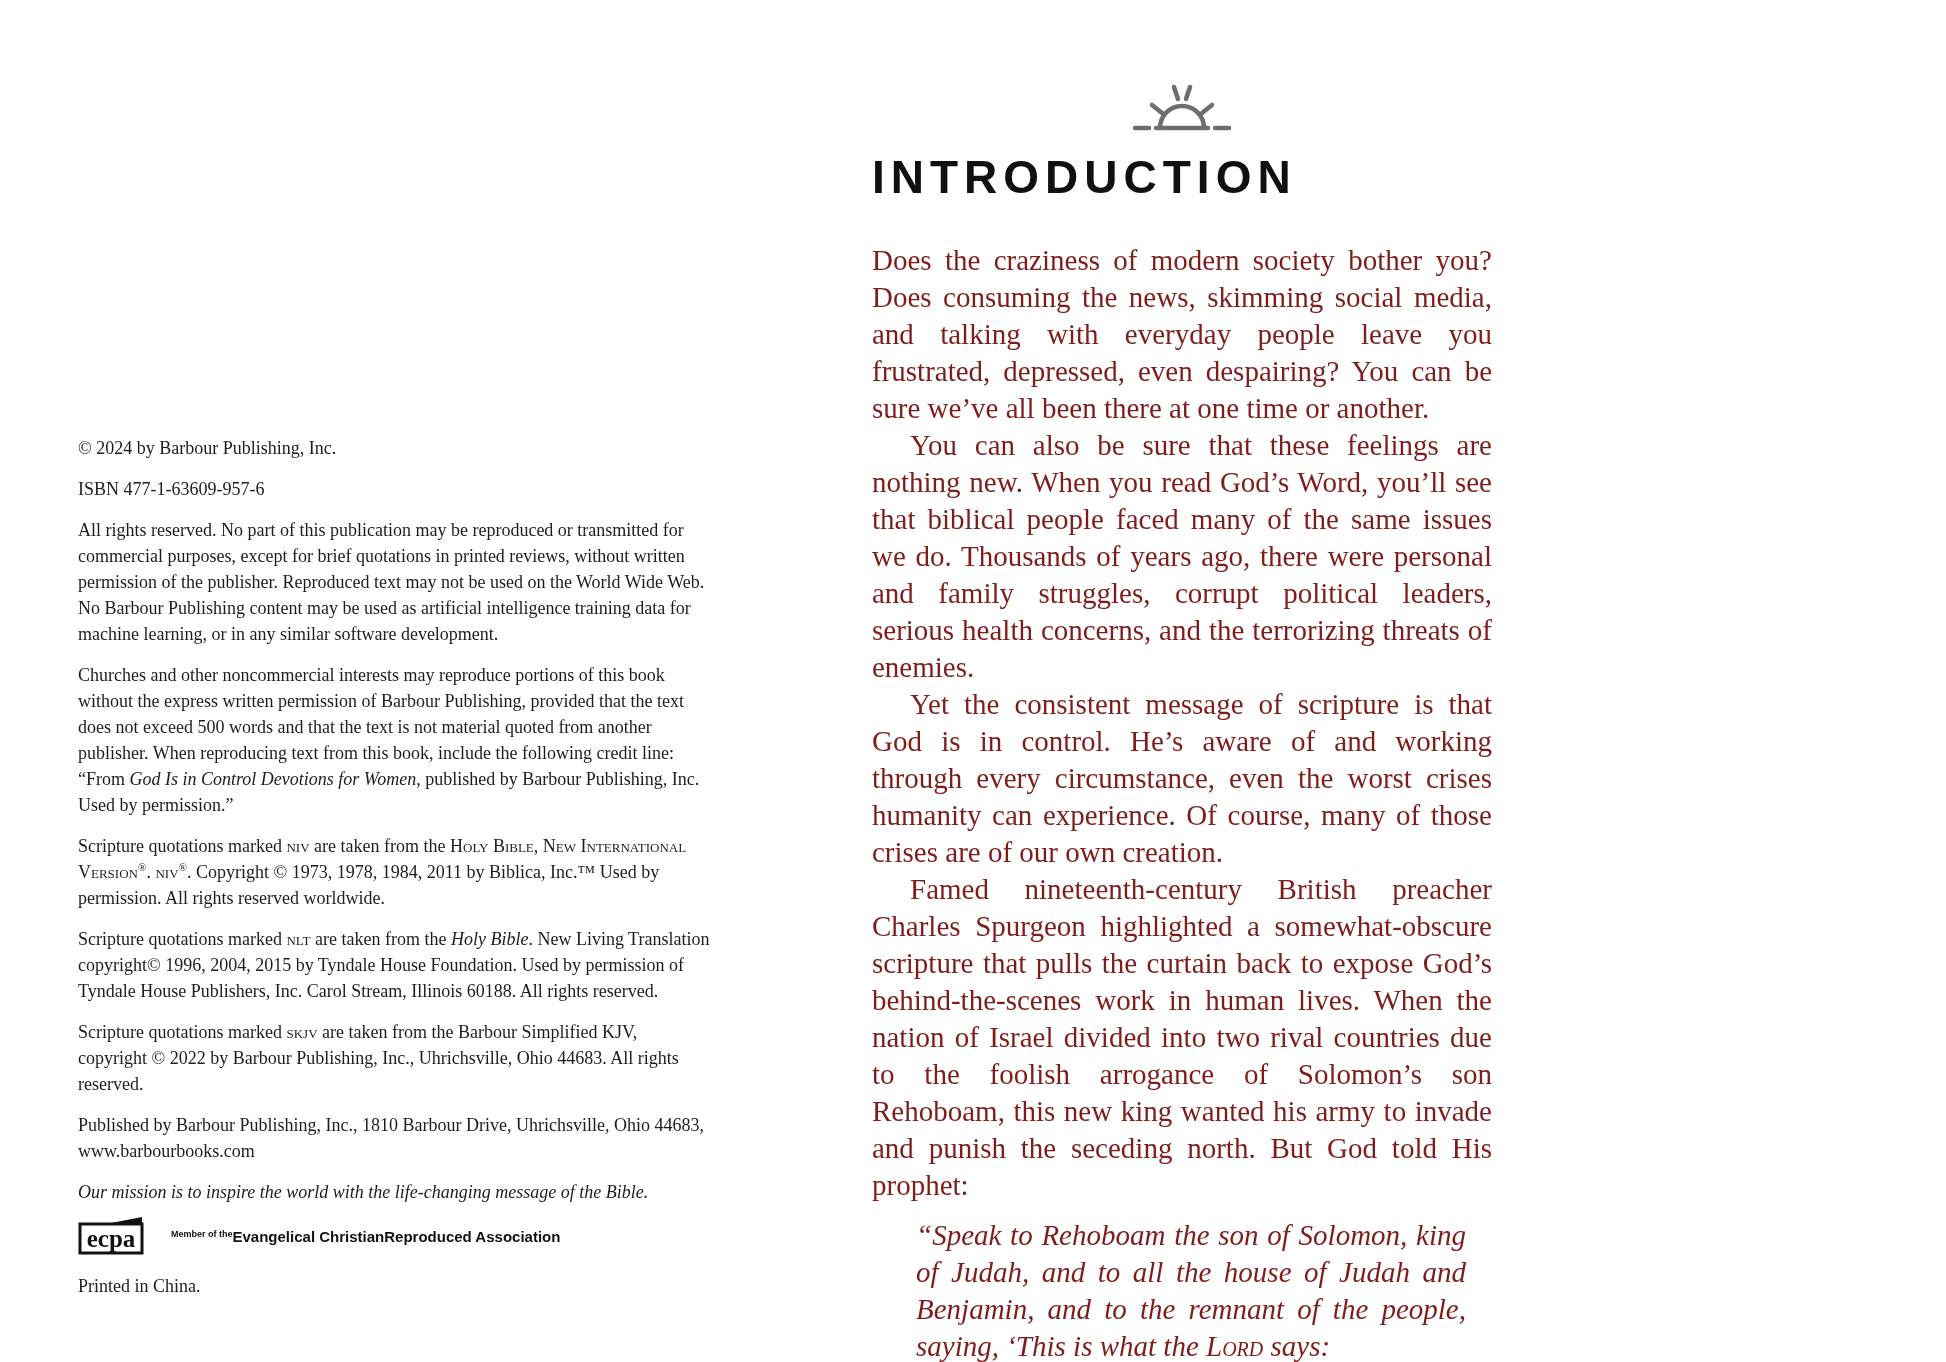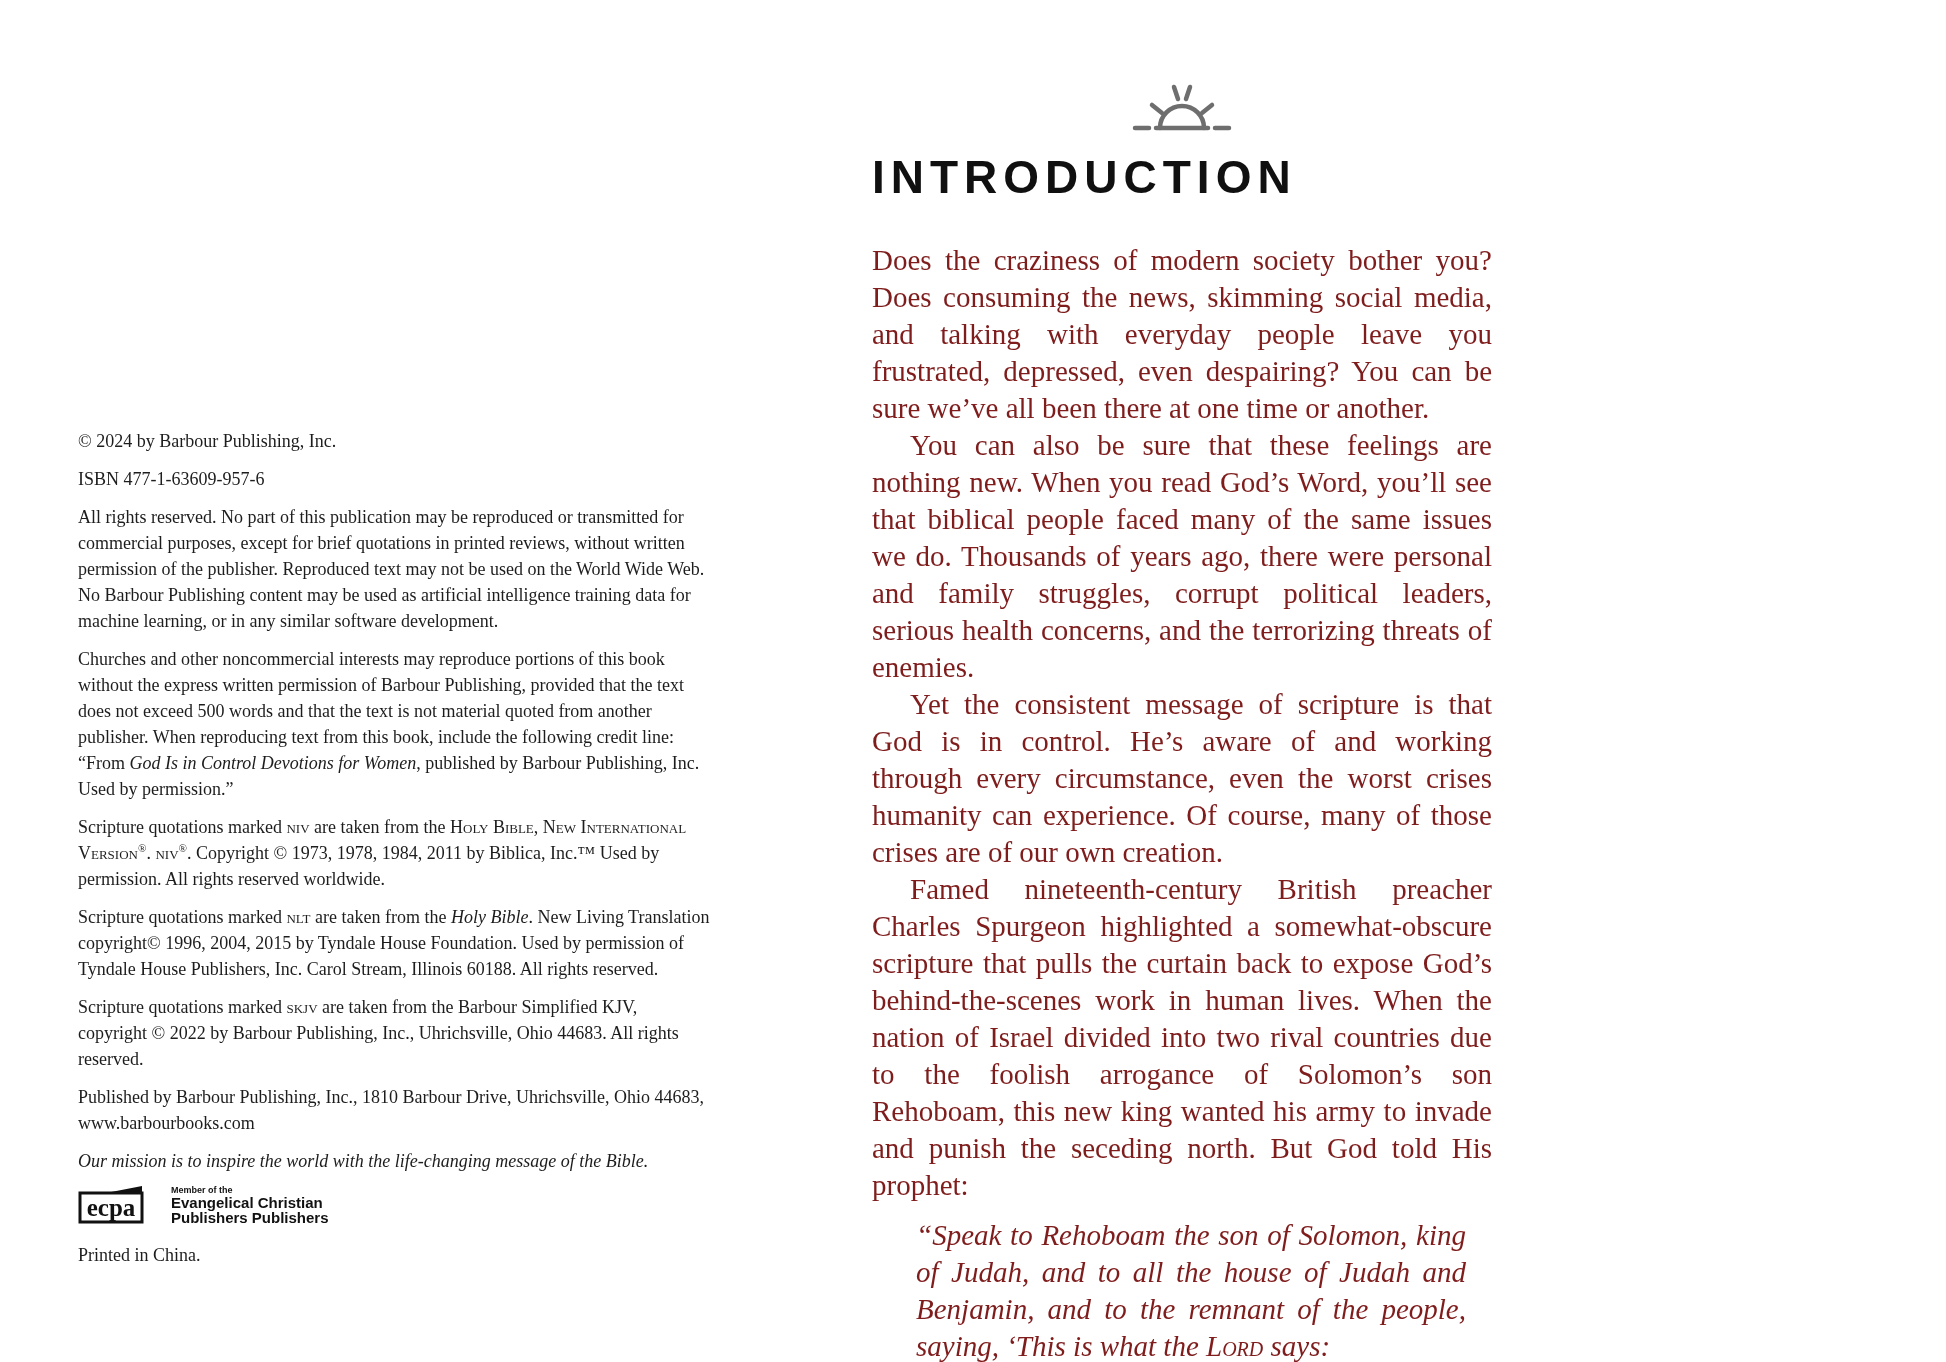--- a/index.html
+++ b/index.html
@@ -6,25 +6,25 @@
   body{
     width:1946px;height:1362px;position:relative;background:#ffffff;
     font-family:"Liberation Serif", serif;color:#1d1d1d;overflow:hidden;
     -webkit-font-smoothing:antialiased;
   }
   
   .copy-block{
     position:absolute;left:78px;top:420px;width:632px;
     font-size:18px;line-height:26px;
   }
-  .copy-para{margin:8px 0 12px 0;}
+  .copy-para{margin:15px 0 12px 0;}
   .copy-para.mission{font-style:italic;margin-bottom:10px;}
   .copy-para.printed{margin:0;}
   .ecpa{display:flex;align-items:center;gap:9px;margin:4px 0 16px 0;}
-  .ecpa-text{display:flex;flex-direction:column;font-family:"Liberation Sans",sans-serif;color:#111;}
+  .ecpa-text{display:flex;flex-direction:row;font-family:"Liberation Sans",sans-serif;color:#111;}
   .ecpa-member-small{font-size:9px;font-weight:bold;line-height:10px;}
   .ecpa-member{font-size:15px;font-weight:bold;line-height:15px;}
   
   .sun-wrap{position:absolute;left:1132px;top:80px;width:100px;height:60px;}
   .intro-title{
     position:absolute;left:872px;top:150px;width:620px;margin:0;
     text-align:left;font-family:"Liberation Sans",sans-serif;font-weight:700;
     font-size:46px;letter-spacing:6px;color:#101010;
   }
   .body-block{
@@ -60,21 +60,21 @@
 
       <div class="ecpa">
         <svg width="84" height="42" viewBox="0 0 84 42">
           <polygon points="28,9 64,2 64,9" fill="#111111"></polygon>
           <rect x="2" y="9" width="62" height="29" fill="none" stroke="#111111" stroke-width="3"></rect>
           <text x="33" y="32" text-anchor="middle" font-family="Liberation Serif, serif" font-weight="bold" font-size="25" fill="#111111">ecpa</text>
         </svg>
         <div class="ecpa-text">
           <span class="ecpa-member-small">Member of the</span>
           <span class="ecpa-member">Evangelical Christian</span>
-          <span class="ecpa-member">Publishers Publishers</span>
+          <span class="ecpa-member">Reproduced Association</span>
         </div>
       </div>
 
       <p class="copy-para printed"><span>Printed in China.</span></p>
     </div>
   </section>
 
   <section>
 
     <div class="sun-wrap">

